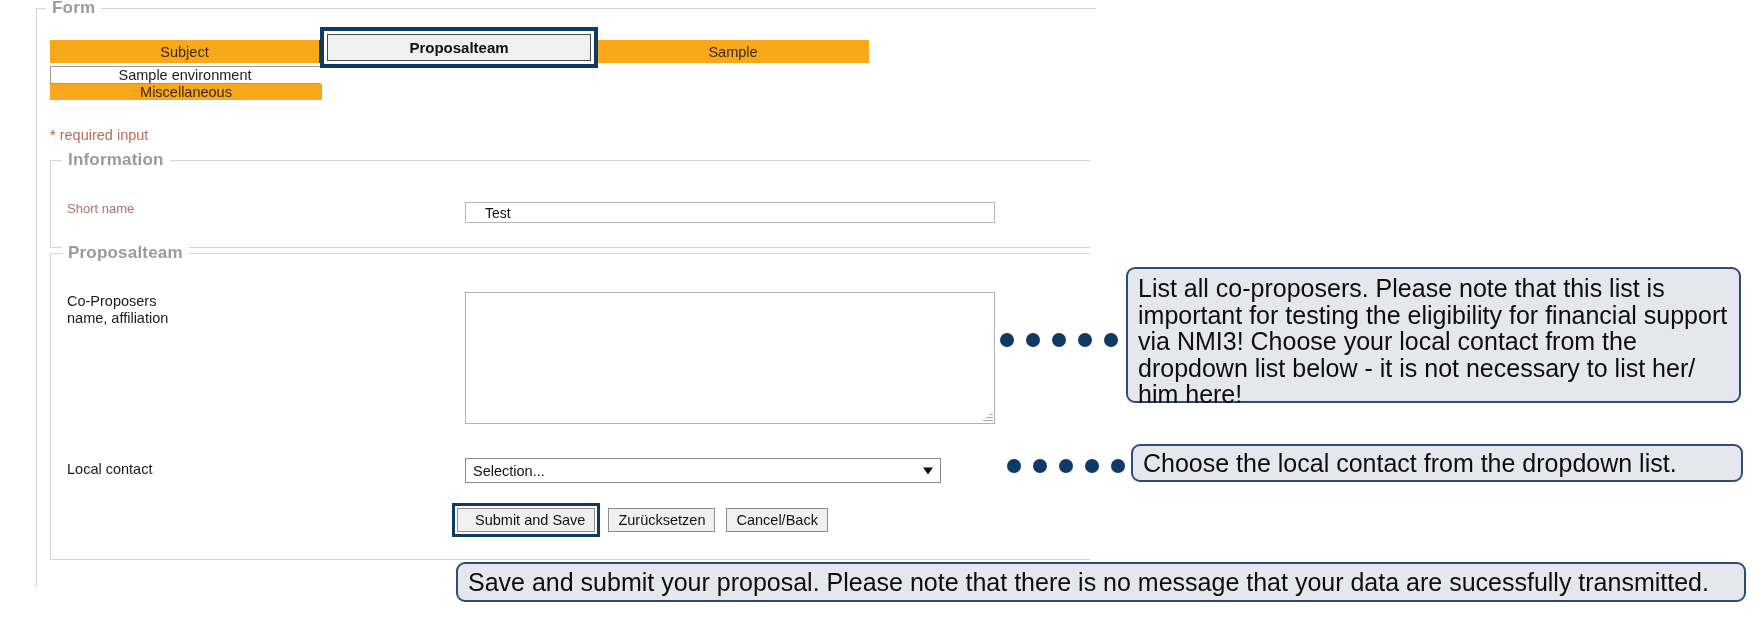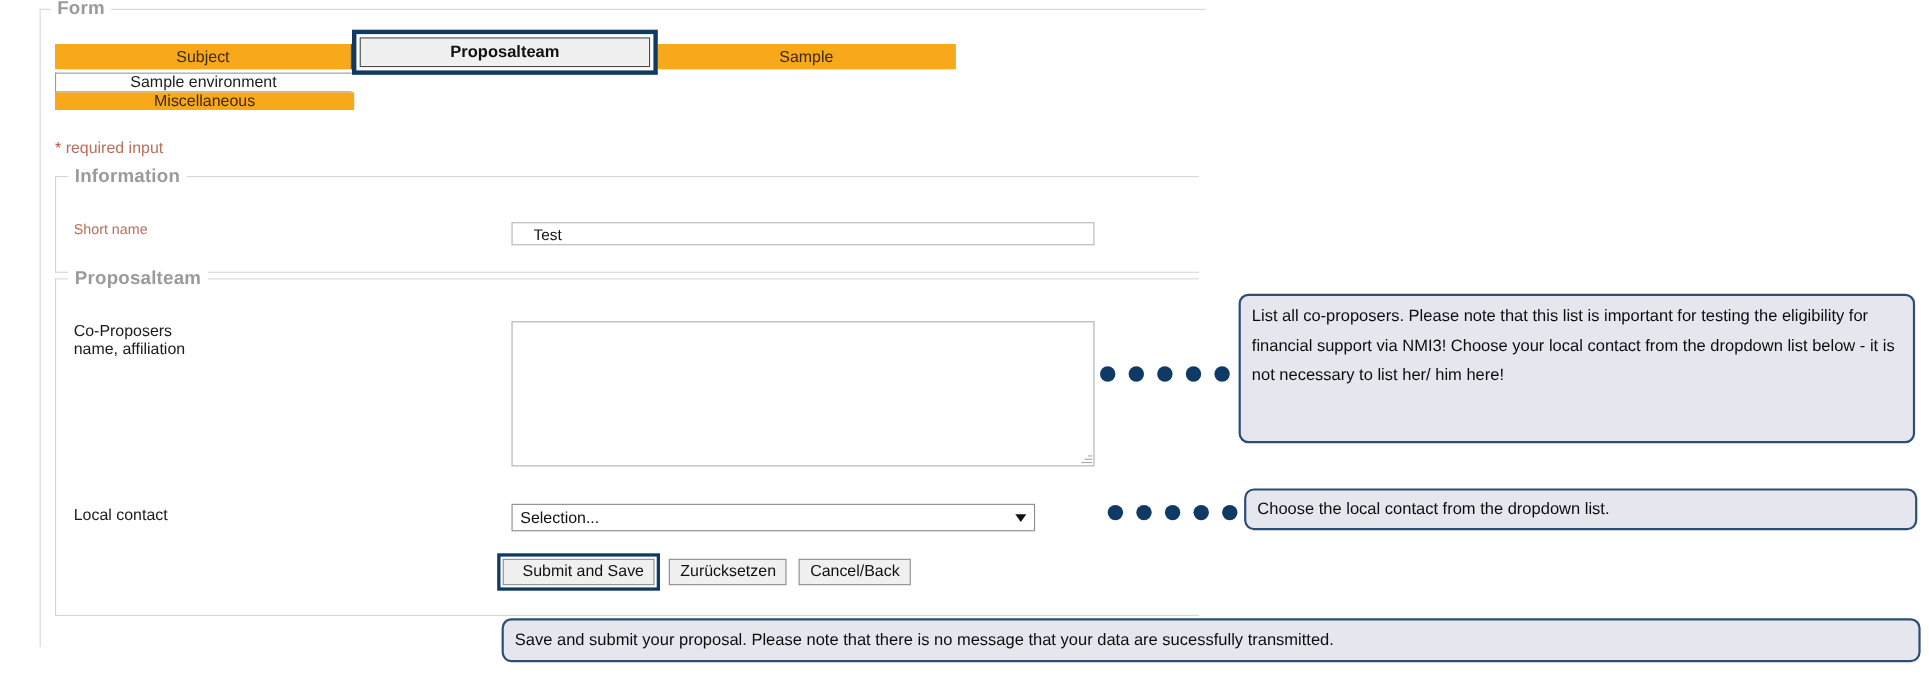--- a/index.html
+++ b/index.html
@@ -53,21 +53,21 @@
     height: 23px;
   }
   .tab {
     box-sizing: border-box;
     background: #f7a81b;
     color: #3b2a18;
     font-size: 14.5px;
     display: flex;
     align-items: center;
     justify-content: center;
-    border-right: 3px solid #1d4ed8;
+    border-right: 3px solid #7f1d1d;
     white-space: nowrap;
   }
   .tab:last-child { border-right: none; }
   .tab.w1 { width: 272px; }
   .tab.w2 { width: 275px; }
   .tab.w3 { width: 272px; }
   .tab.white {
     background: #ffffff;
     border: 1px solid #9a9a9a;
     border-right: 3px solid #ffffff;
@@ -273,21 +273,21 @@
   #dots-localcontact { left: 1007px; top: 459px; }
 
   
   .callout {
     position: absolute;
     box-sizing: border-box;
     background: #e6e7ee;
     border: 2px solid #2c4e76;
     border-radius: 9px;
     color: #0d0d0d;
-    font-size: 15px;
+    font-size: 25px;
     line-height: 26.5px;
     padding: 6px 10px 16px 10px;
   }
   #callout-coproposers {
     left: 1126px;
     top: 267px;
     width: 615px;
     height: 136px;
   }
   #callout-localcontact {

